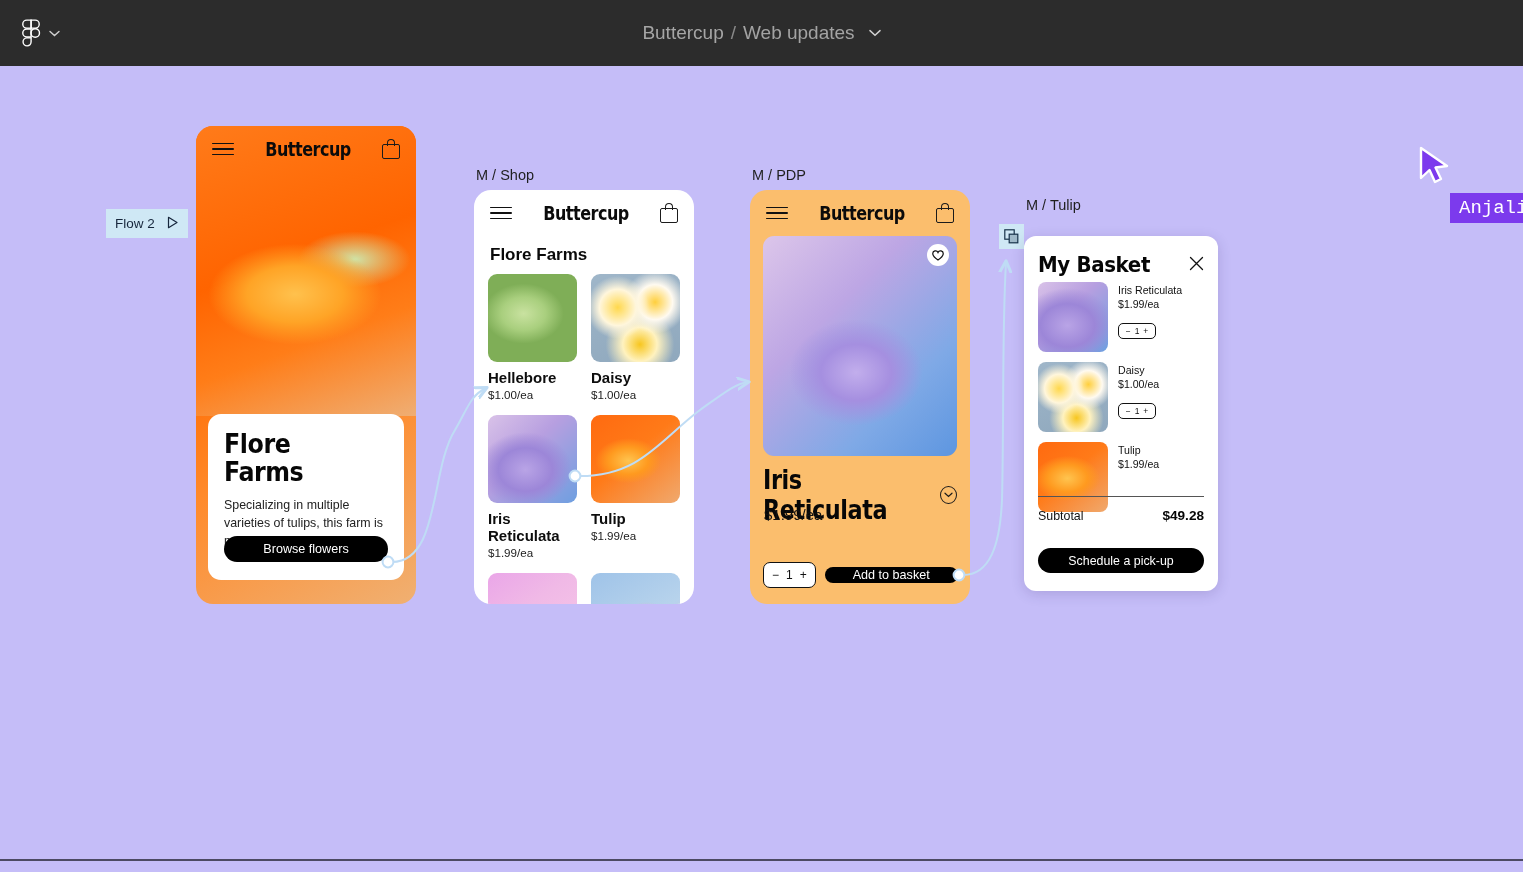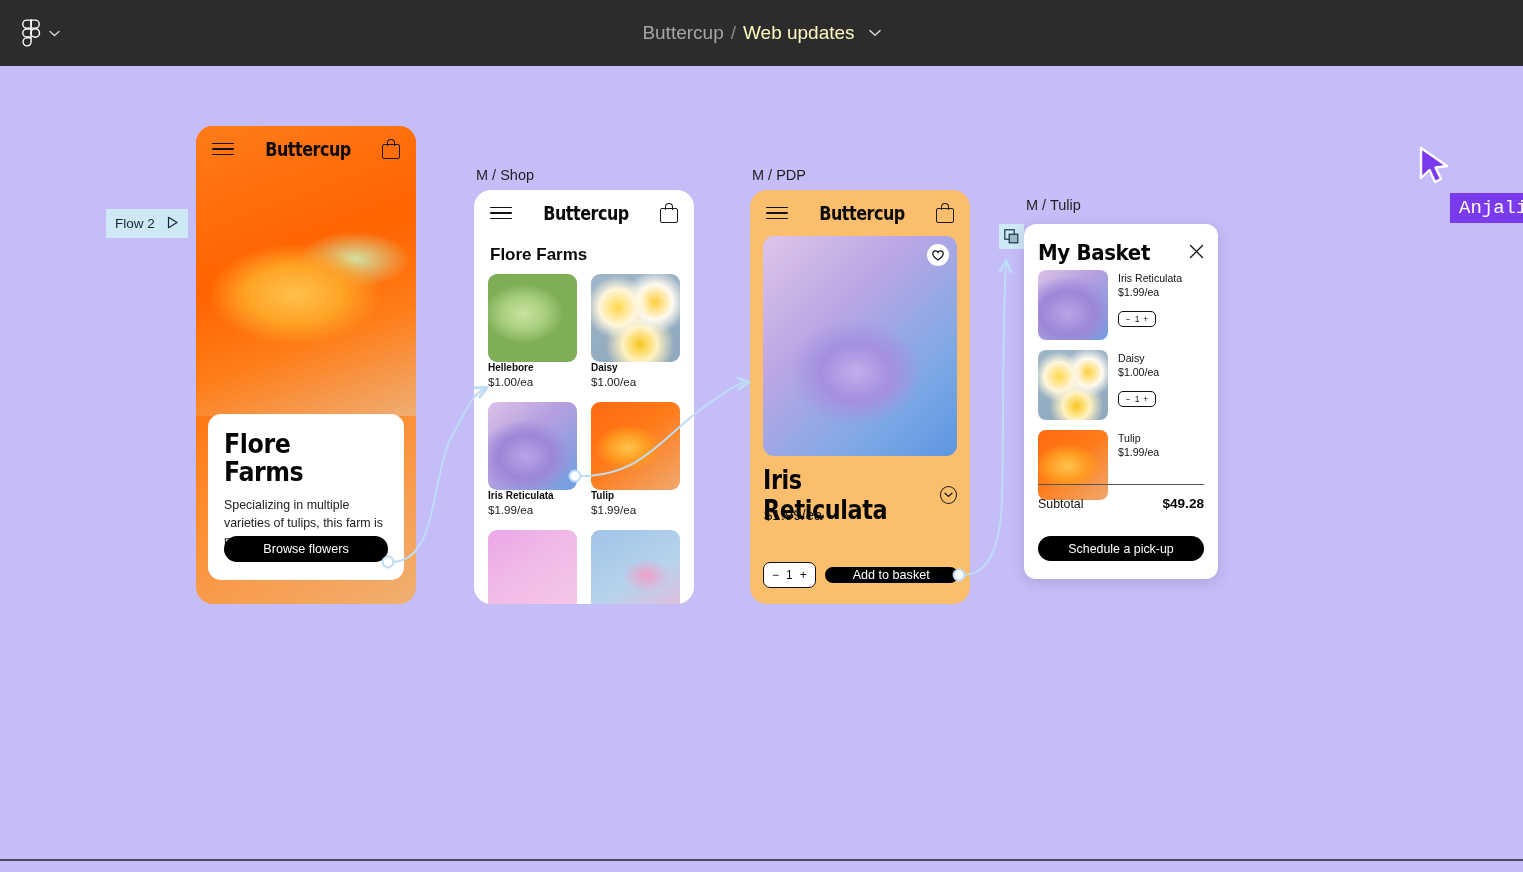--- a/index.html
+++ b/index.html
@@ -34,21 +34,21 @@
     font-size: 11px;
   }
   #title-wrap {
     position: absolute; left: 0; top: 0;
     width: 1523px; height: 66px;
     display: flex; align-items: center; justify-content: center;
     gap: 0;
   }
   .title-project { color: #a6a6a6; font-size: 19px; }
   .title-sep { color: #8a8a8a; font-size: 19px; margin: 0 7px; }
-  .title-page { color: #fef9c3; font-size: 19px; }
+  .title-page { color: #a3a3a3; font-size: 19px; }
   #title-chevron {
     color: #cfcfcf; font-size: 11px; margin-left: 14px;
     display: inline-flex; align-items: center;
   }
 
   
   #canvas {
     position: absolute; left: 0; top: 66px;
     width: 1523px; height: 794px;
     background: #c5bdf8;
@@ -152,21 +152,21 @@
     display: flex; align-items: center; justify-content: center;
     font-size: 12.6px;
   }
 
   
   #frame-shop { left: 474px; top: 190px; width: 220px; height: 414px; background: #fff; }
   .sec-title { position: absolute; left: 16px; top: 55px; font-size: 17px; font-weight: 700; color: #0a0a0a; }
   .grid { position: absolute; left: 14px; top: 84px; width: 192px; display: flex; flex-wrap: wrap; gap: 14px 14px; }
   .prod { width: 89px; }
   .prod .thumb { width: 89px; height: 88px; border-radius: 9px; }
-  .prod .pname { font-size: 10px; font-weight: 700; color: #0d0d0d; }
+  .prod .pname { margin-top: 7px; font-size: 15px; font-weight: 700; color: #0d0d0d; }
   .prod .pprice { margin-top: 2px; font-size: 11.6px; color: #1b1b1b; }
 
   .img-hellebore { background:
       radial-gradient(ellipse 40px 30px at 40% 45%, #c9e2a0 0%, #a9cf7e 55%, #7fae57 100%),
       linear-gradient(160deg, #b9dc92, #6f9b4c); }
   .img-daisy { background:
       radial-gradient(circle at 30% 38%, #ffd84d 0%, #fff6dc 22%, rgba(255,255,255,0) 38%),
       radial-gradient(circle at 72% 32%, #ffcf3d 0%, #fffaf0 20%, rgba(255,255,255,0) 36%),
       radial-gradient(circle at 55% 80%, #f7c61f 0%, #fff2bf 20%, rgba(255,255,255,0) 40%),
       linear-gradient(160deg, #9fb6c9, #8fa8bd); }
@@ -220,21 +220,21 @@
   .stepper .sbtn { cursor: pointer; }
   #pdp-addbtn {
     background: #000; color: #fff; border-radius: 13px;
     height: 16px; width: 133px;
     display: flex; align-items: center; justify-content: center;
     font-size: 12.6px;
   }
 
   
   #frame-cart {
-    position: absolute; left: 1024px; top: 224px; width: 194px; height: 355px;
+    position: absolute; left: 1024px; top: 236px; width: 194px; height: 355px;
     background: #fff; border-radius: 12px;
     box-shadow: 0 3px 14px rgba(40,20,90,0.16);
     overflow: hidden;
   }
   #cart-head {
     position: absolute; left: 14px; top: 16px; width: 166px;
     display: flex; align-items: center; justify-content: space-between;
   }
   #cart-title {
     font-family: "DejaVu Sans", sans-serif;

